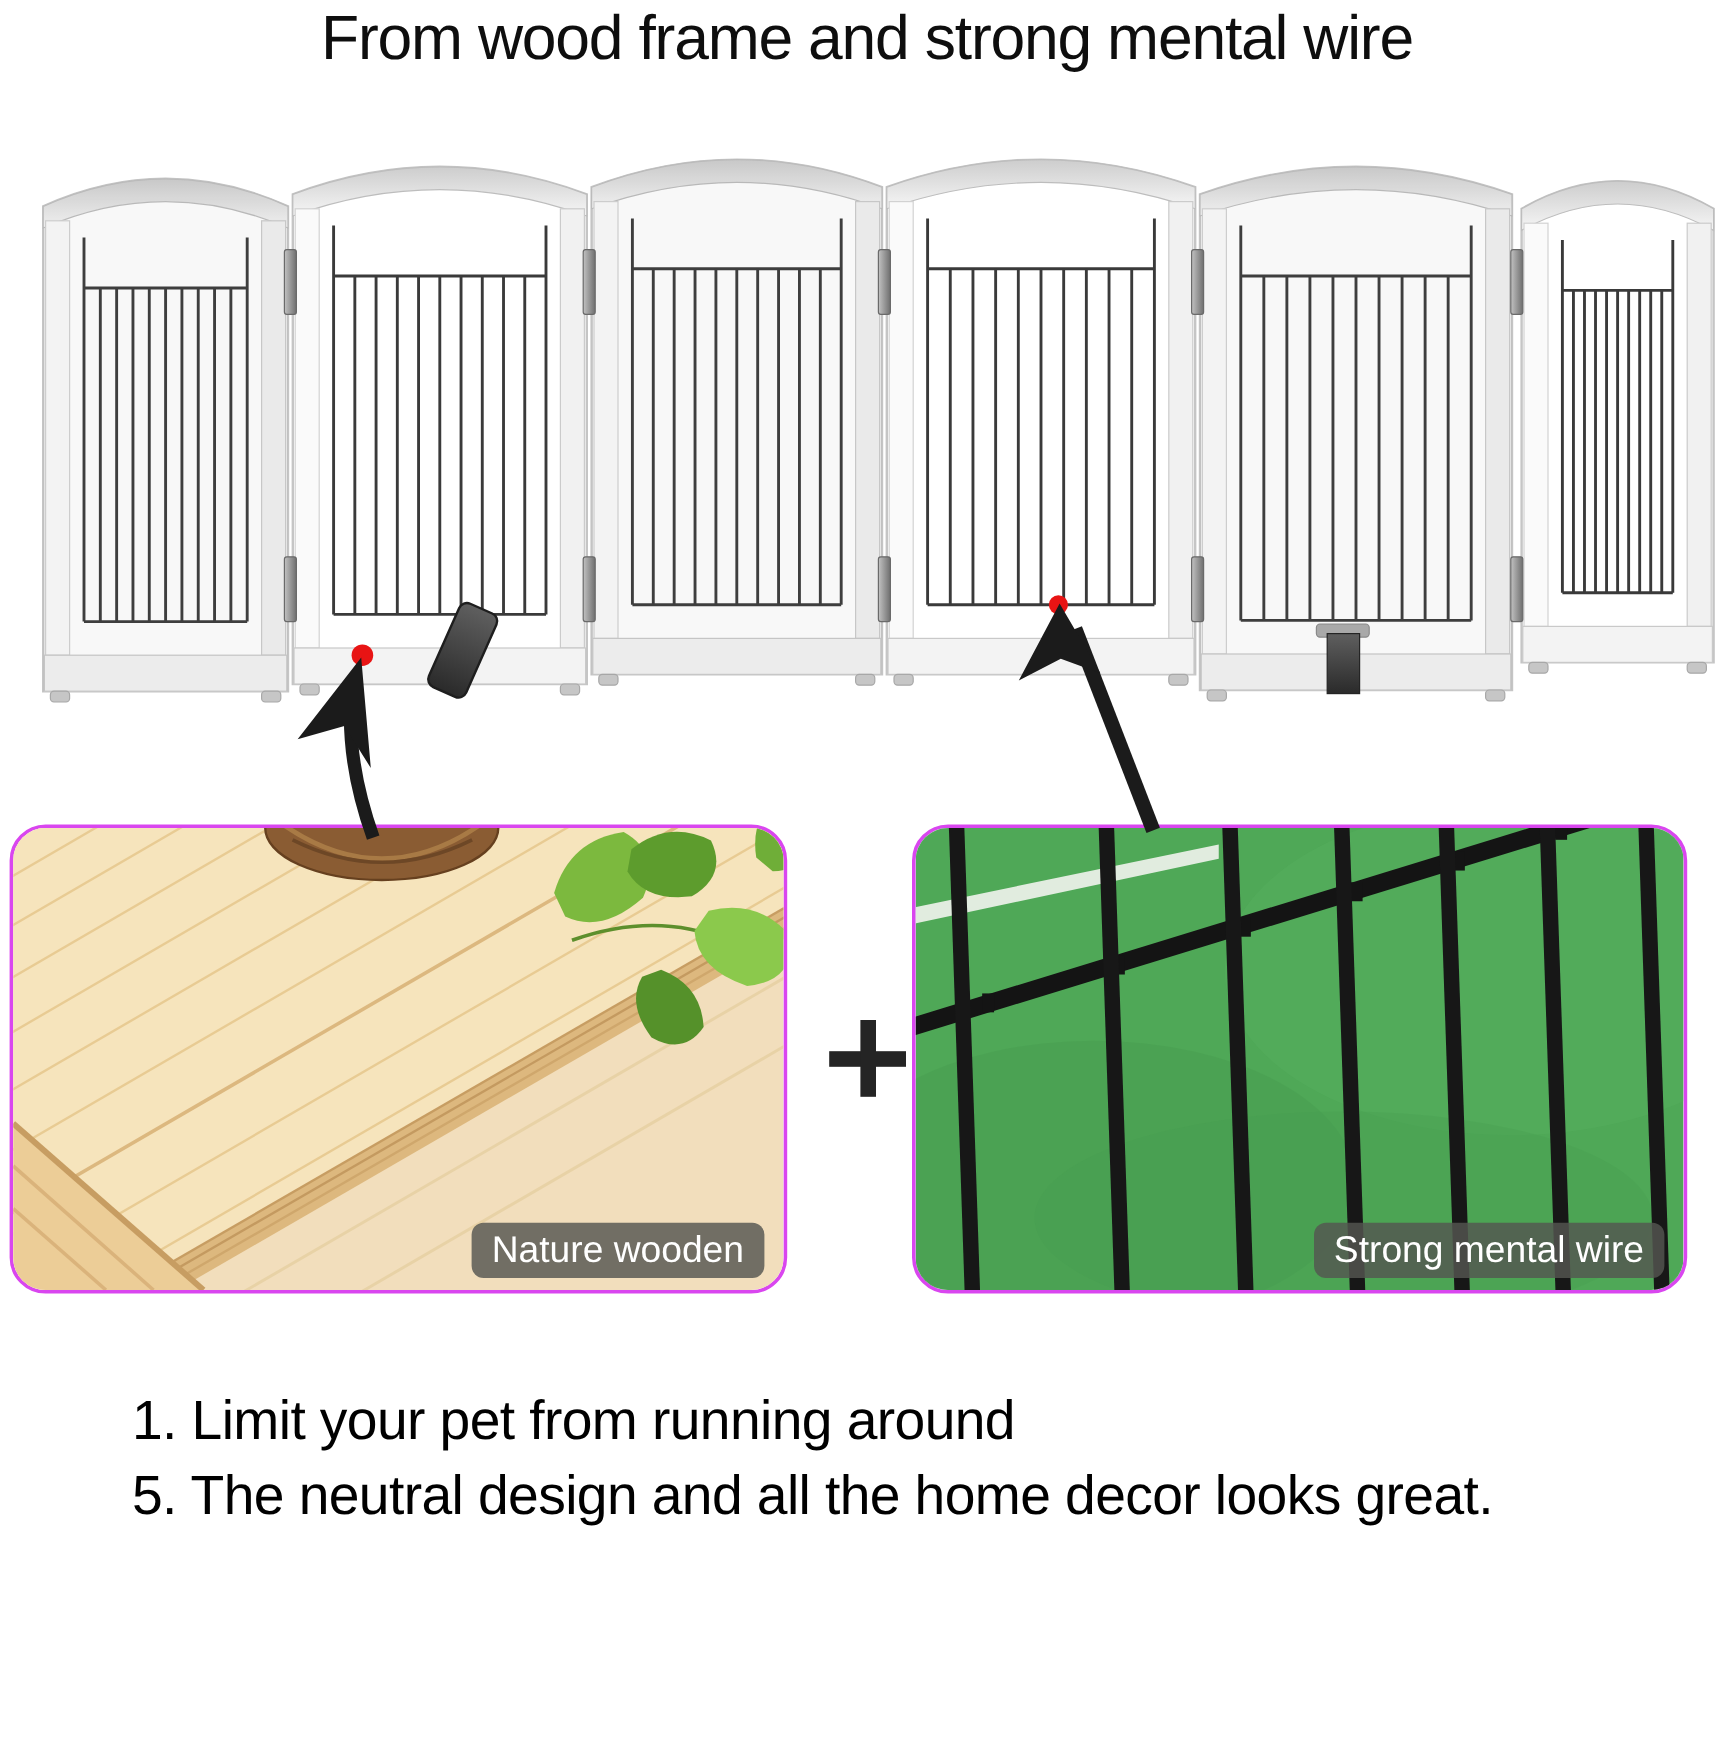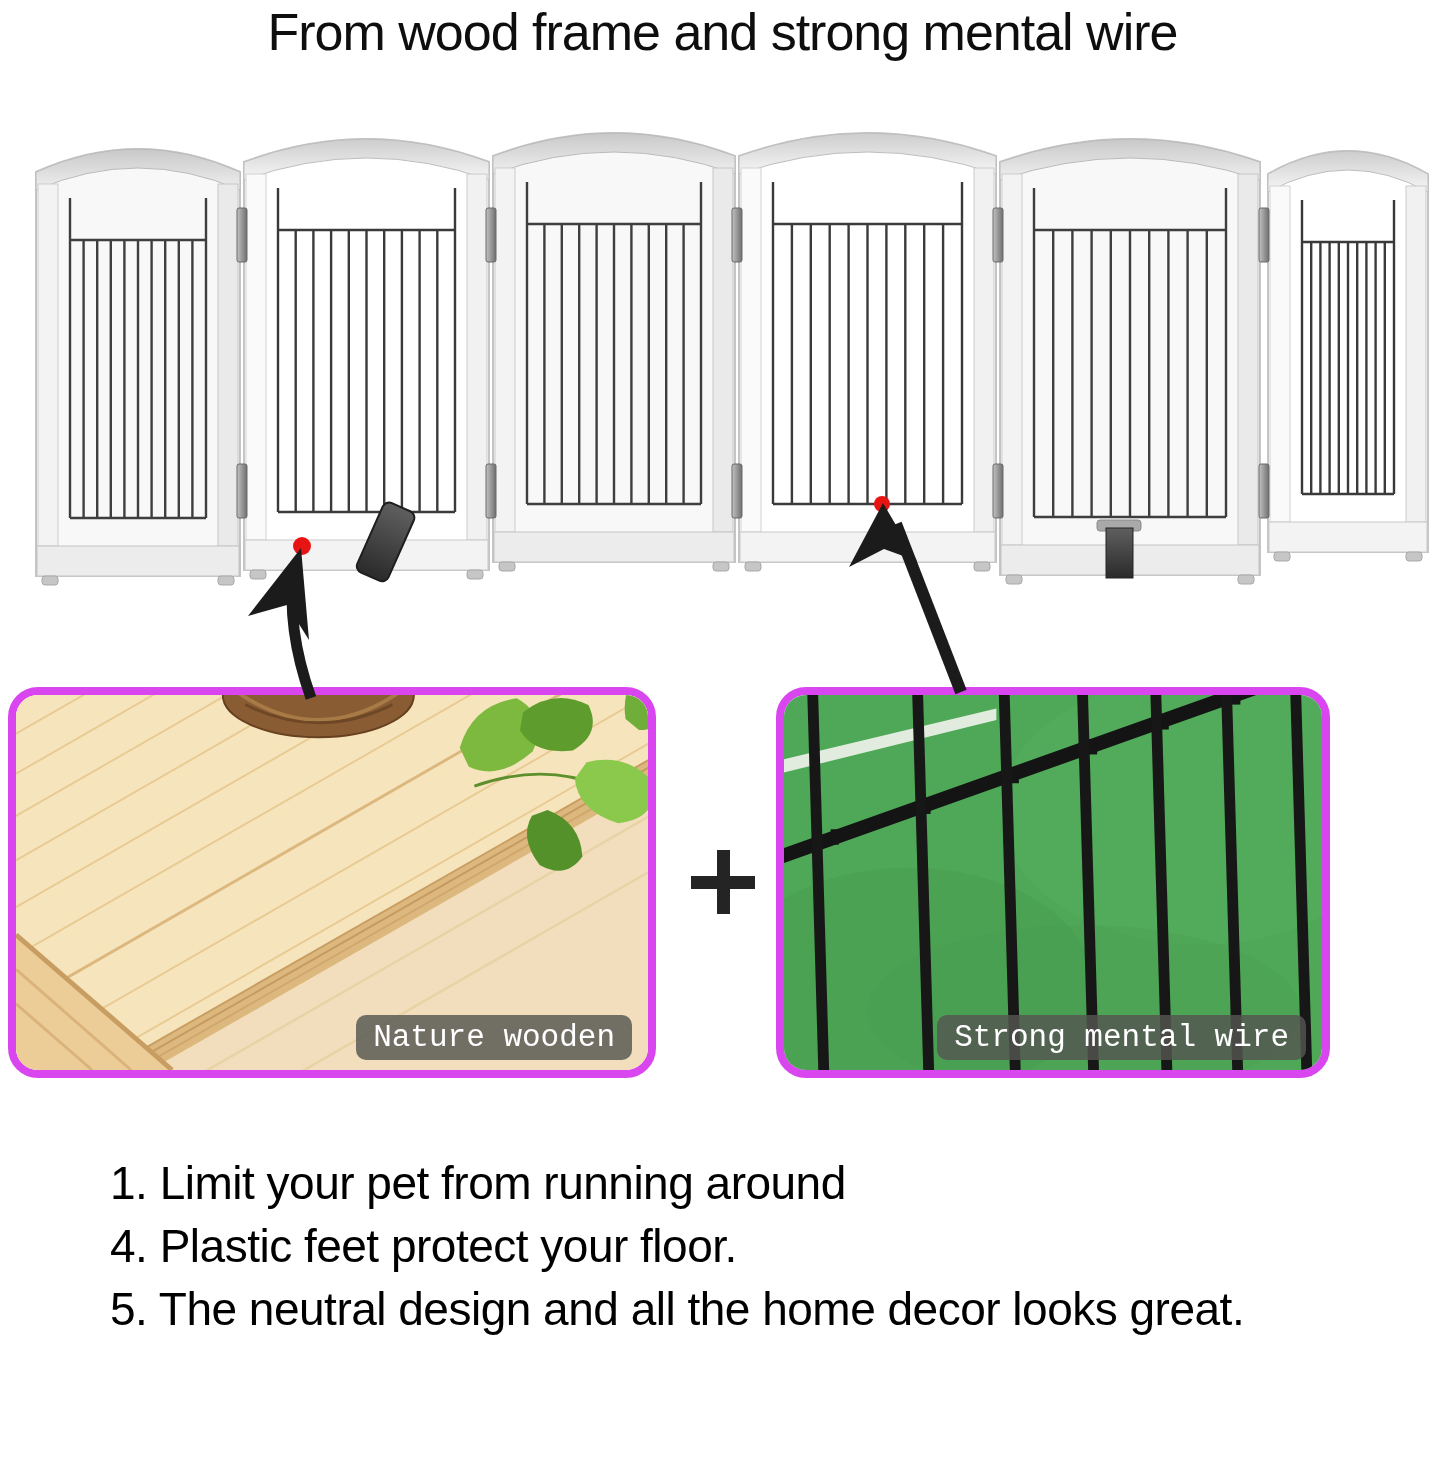--- a/index.html
+++ b/index.html
@@ -2,24 +2,24 @@
 <html><head>
 <meta charset="utf-8">
 <style>
   html,body{margin:0;padding:0;background:#ffffff;}
   body{width:1445px;height:1461px;position:relative;overflow:hidden;
        font-family:"Liberation Sans",sans-serif;color:#101010;}
   .page{position:absolute;inset:0;}
   h1.title{position:absolute;top:2px;left:0;width:100%;margin:0;text-align:center;
        font-size:52px;font-weight:500;letter-spacing:-1px;color:#0e0e0e;white-space:nowrap;}
   svg.gate{position:absolute;left:0;top:100px;width:1445px;height:600px;z-index:3;pointer-events:none;}
-  .callout{position:absolute;top:687px;height:391px;border:8px solid #d946ef;border-radius:30px;
-       overflow:hidden;box-sizing:border-box;z-index:1;background:#fff;font-family:Liberation Mono, monospace;}
+  .callout{position:absolute;top:687px;height:391px;border:3px solid #d946ef;border-radius:30px;
+       overflow:hidden;box-sizing:border-box;z-index:1;background:#fff;}
   .callout.wood{left:8px;width:648px;}
-  .callout.wire{left:776px;width:554px;}
+  .callout.wire{left:760px;width:646px;}
   .callout svg{position:absolute;inset:0;width:100%;height:100%;}
   .pill{position:absolute;right:16px;bottom:10px;background:rgba(84,86,80,0.82);color:#ffffff;
        font-size:31px;padding:5px 17px;border-radius:10px;white-space:nowrap;z-index:2;}
   .plus{position:absolute;left:688px;top:847px;width:70px;height:70px;z-index:2;}
   .plus .h{position:absolute;left:3px;top:29px;width:64px;height:13px;background:#242424;}
   .plus .v{position:absolute;left:29px;top:3px;width:13px;height:64px;background:#242424;}
   ol.features{position:absolute;left:110px;top:1152px;margin:0;padding:0;list-style:none;
        font-size:46px;line-height:63px;letter-spacing:-0.5px;color:#000;}
   ol.features li{white-space:nowrap;}
 </style>
@@ -317,17 +317,16 @@
         <line x1="460" y1="400" x2="446" y2="-15"></line>
         <line x1="545" y1="400" x2="531" y2="-15"></line>
         <line x1="628" y1="400" x2="614" y2="-15"></line>
       </g>
     </svg>
     <div class="pill">Strong mental wire</div>
   </div>
 
   <ol class="features">
     <li>1. Limit your pet from running around</li>
-    <li>4. Plastic feet protect your floor.</li>
     <li>5. The neutral design and all the home decor looks great.</li>
   </ol>
 
 </div>
 
 </body></html>

